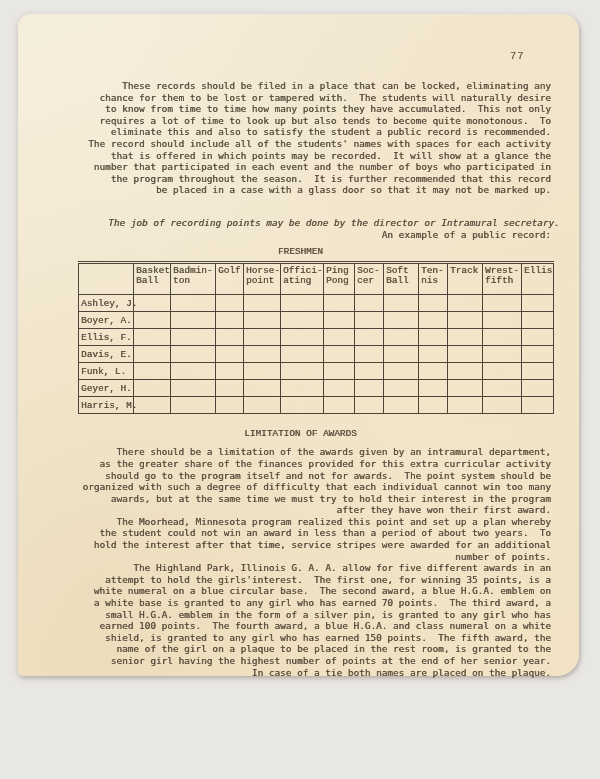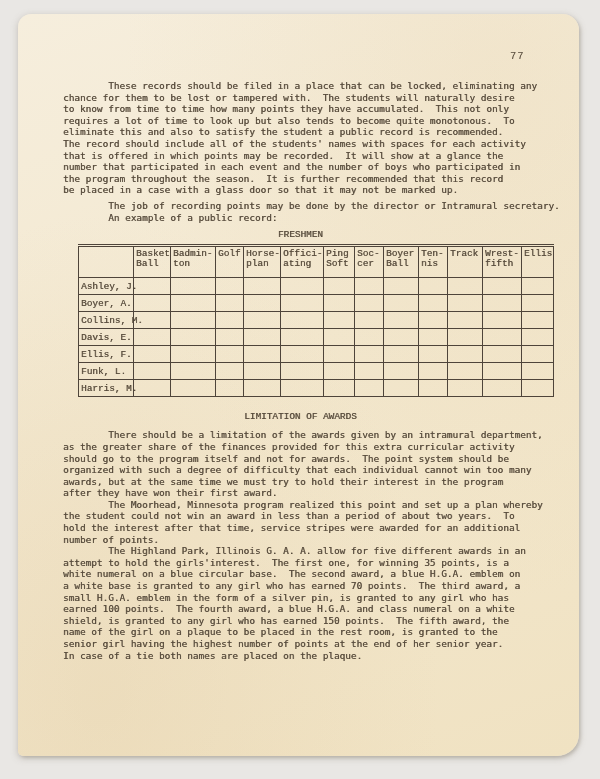--- a/index.html
+++ b/index.html
@@ -5,21 +5,21 @@
   html, body {
     margin: 0; padding: 0;
     width: 600px; height: 779px;
     background: #e9e7e4;
     overflow: hidden;
     font-family: "Liberation Mono", "DejaVu Sans Mono", monospace;
   }
   .paper {
     position: absolute;
     left: 18px; top: 14px;
-    width: 561px; height: 742px;
+    width: 561px; height: 662px;
     background:
       radial-gradient(ellipse at 85% 8%, rgba(228,206,166,0.22), transparent 55%),
       radial-gradient(ellipse at 15% 92%, rgba(223,199,158,0.28), transparent 50%),
       linear-gradient(160deg, #f6eedd 0%, #f3e8cf 45%, #f0e2c2 100%);
     border-radius: 13px 16px 22px 5px;
     box-shadow: 0 2px 7px rgba(120,110,95,0.35), 2px 2px 3px rgba(140,130,115,0.25);
     color: #564a3b;
   }
   .page-number {
     position: absolute;
@@ -30,27 +30,28 @@
   .content {
     position: absolute;
     left: 45px; top: 66px; right: 28px;
     font-size: 9.4px;
     line-height: 11.6px;
     text-shadow: 0.4px 0 0 rgba(86,74,59,0.7);
   }
   .para {
     margin: 0;
     white-space: pre;
+    text-align: right;
   }
   .centered-head {
     width: 475px;
     text-align: center;
     white-space: pre;
   }
-  .mt12 { margin-top: 4px; }
+  .mt12 { margin-top: 21px; font-style: italic; }
   .mt11 { }
   .mt14 { margin-top: 14px; }
   .mt7  { margin-top: 7px; }
   .mt4  { margin-top: 6px; }
   .mt3  { margin-top: 3px; padding-left: 37px; }
   table.record-table {
     border-collapse: collapse;
     table-layout: fixed;
     width: 475px;
     margin-left: 15px;
@@ -127,28 +128,28 @@
       </colgroup>
       <thead>
         <tr>
           <th></th>
           <th>Basket
 Ball</th>
           <th>Badmin-
 ton</th>
           <th>Golf</th>
           <th>Horse-
-plan</th>
+point</th>
           <th>Offici-
 ating</th>
           <th>Ping
-Soft</th>
+Pong</th>
           <th>Soc-
 cer</th>
-          <th>Boyer
+          <th>Soft
 Ball</th>
           <th>Ten-
 nis</th>
           <th>Track</th>
           <th>Wrest-
 fifth</th>
           <th>Ellis</th>
         </tr>
       </thead>
       <tbody>
@@ -176,21 +177,21 @@
             <td></td>
             <td></td>
             <td></td>
             <td></td>
             <td></td>
             <td></td>
             <td></td>
             <td></td>
         </tr>
         <tr>
-          <td class="name">Collins, M.</td>
+          <td class="name">Ellis, F.</td>
           <td></td>
             <td></td>
             <td></td>
             <td></td>
             <td></td>
             <td></td>
             <td></td>
             <td></td>
             <td></td>
             <td></td>
@@ -206,36 +207,36 @@
             <td></td>
             <td></td>
             <td></td>
             <td></td>
             <td></td>
             <td></td>
             <td></td>
             <td></td>
         </tr>
         <tr>
-          <td class="name">Ellis, F.</td>
-          <td></td>
-            <td></td>
-            <td></td>
-            <td></td>
-            <td></td>
-            <td></td>
-            <td></td>
-            <td></td>
-            <td></td>
-            <td></td>
-            <td></td>
-            <td></td>
-        </tr>
-        <tr>
           <td class="name">Funk, L.</td>
+          <td></td>
+            <td></td>
+            <td></td>
+            <td></td>
+            <td></td>
+            <td></td>
+            <td></td>
+            <td></td>
+            <td></td>
+            <td></td>
+            <td></td>
+            <td></td>
+        </tr>
+        <tr>
+          <td class="name">Geyer, H.</td>
           <td></td>
             <td></td>
             <td></td>
             <td></td>
             <td></td>
             <td></td>
             <td></td>
             <td></td>
             <td></td>
             <td></td>

